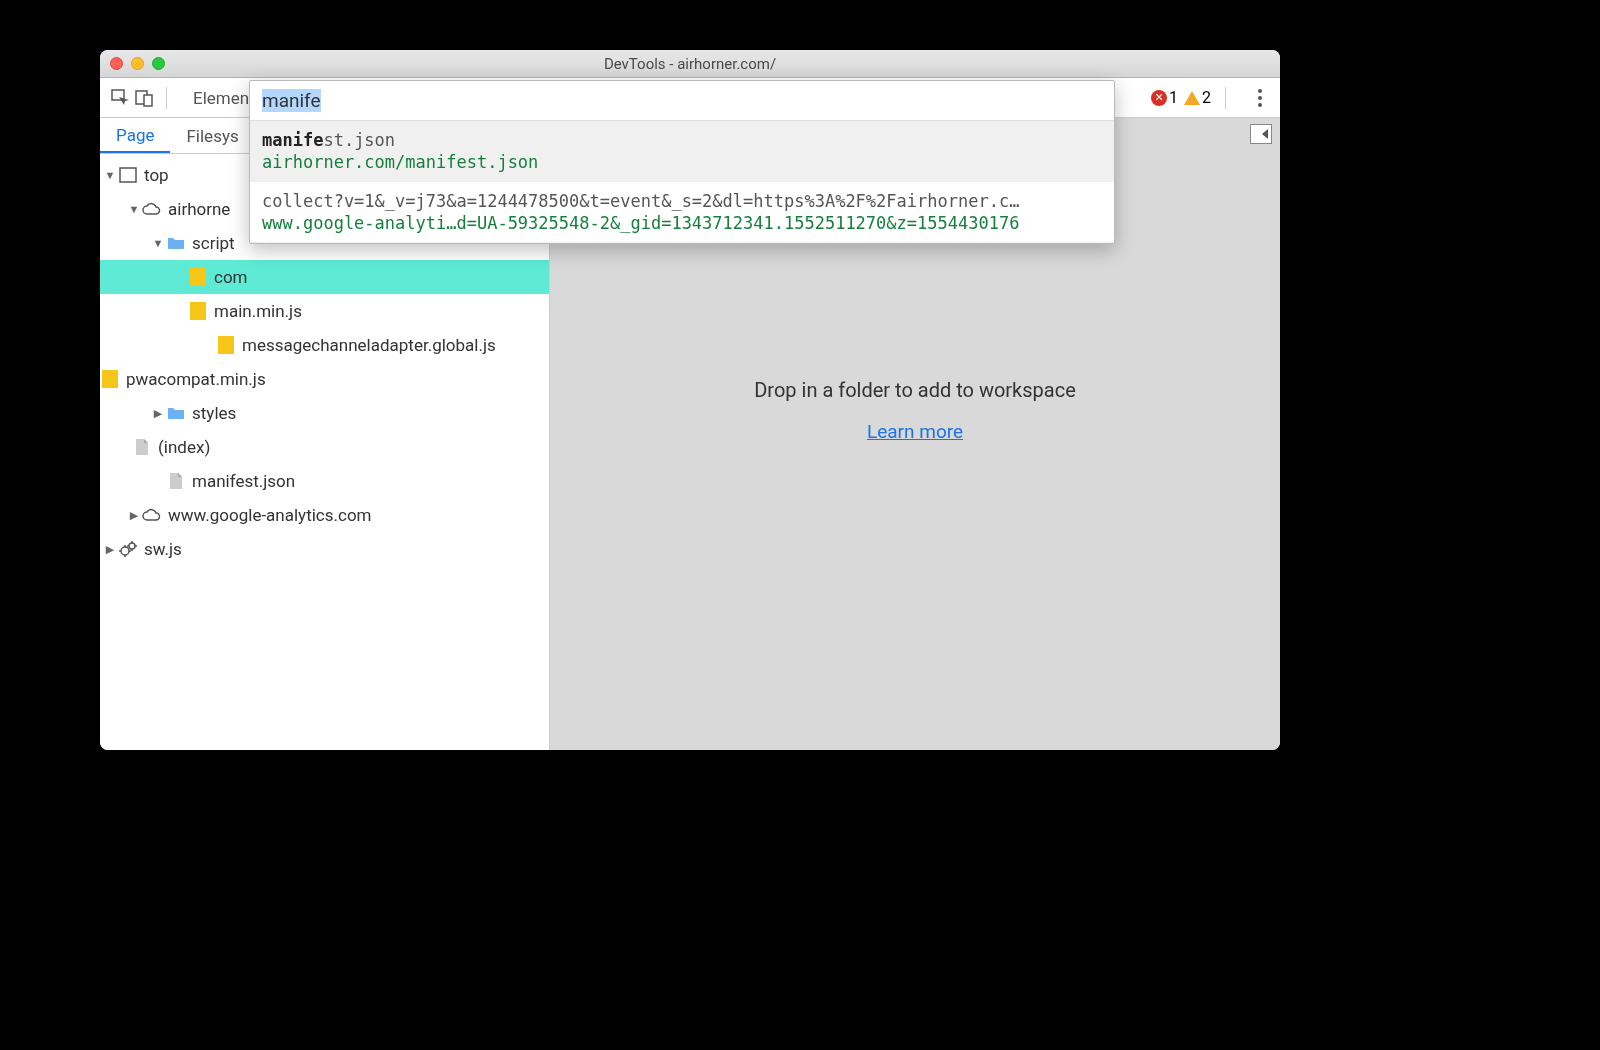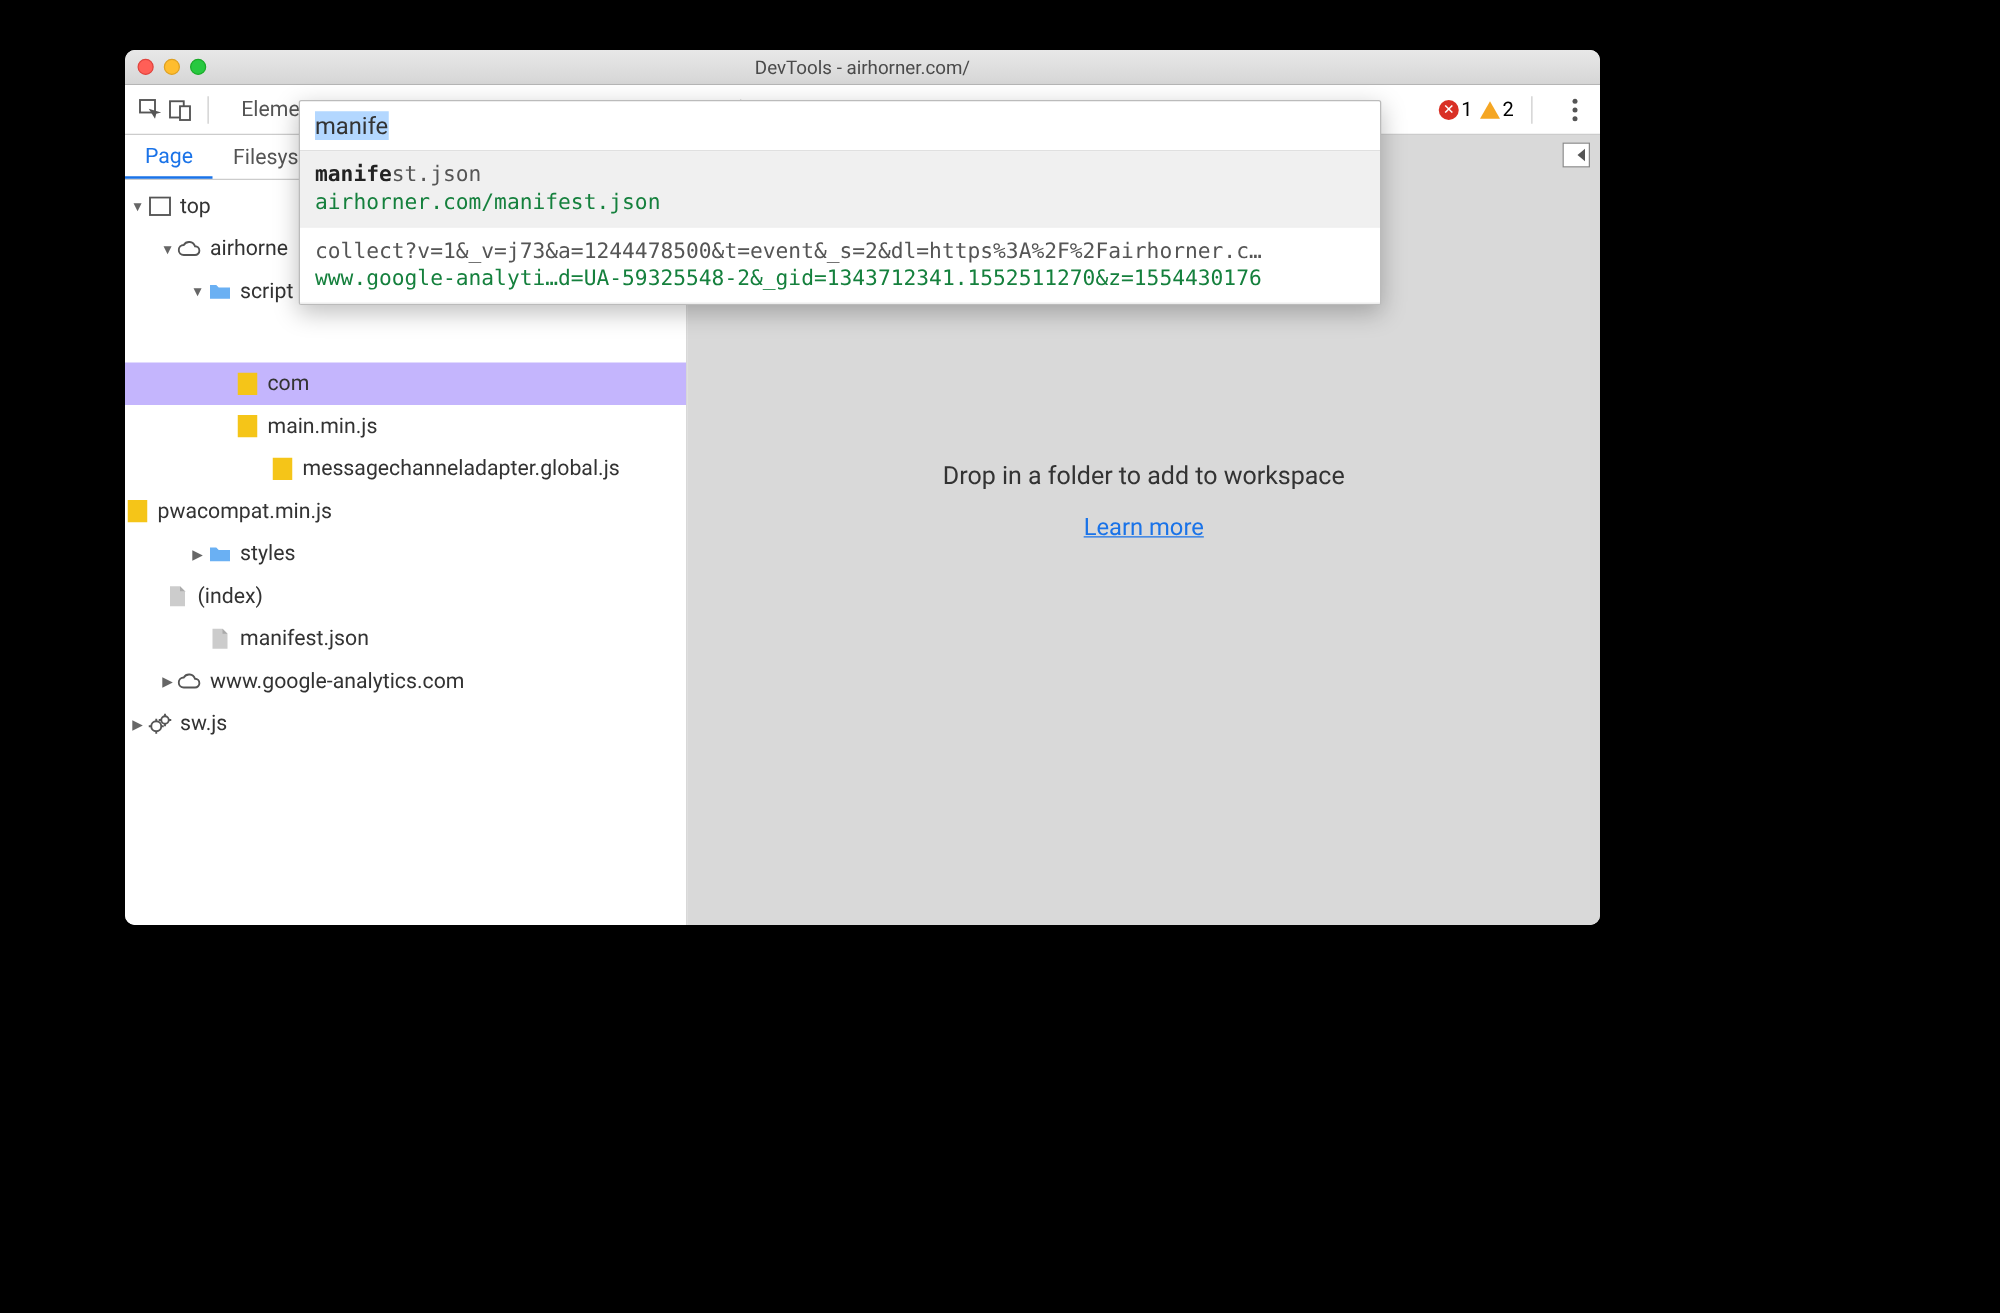--- a/index.html
+++ b/index.html
@@ -1,17 +1,17 @@
 <!DOCTYPE html>
 <html><head>
 <meta charset="utf-8">
 <style>
   * { box-sizing: border-box; margin: 0; padding: 0; }
   body { background: #000; font-family: -apple-system, BlinkMacSystemFont, "Segoe UI", Roboto, Helvetica, Arial, sans-serif; font-size: 16px; width: 1600px; height: 1050px; position: relative; }
-  .window { position: absolute; left: 100px; top: 40px; width: 1180px; height: 700px; background: #fff; border-radius: 8px; box-shadow: 0 20px 60px rgba(0,0,0,0.5); overflow: hidden; display: flex; flex-direction: column; }
+  .window { position: absolute; left: 100px; top: 50px; width: 1180px; height: 700px; background: #fff; border-radius: 8px; box-shadow: 0 20px 60px rgba(0,0,0,0.5); overflow: hidden; display: flex; flex-direction: column; }
   .title-bar { height: 28px; background: linear-gradient(#e8e8e8,#d6d6d6); border-bottom: 1px solid #b5b5b5; display: flex; align-items: center; position: relative; }
   .traffic { display: flex; gap: 8px; margin-left: 10px; }
   .dot { width: 13px; height: 13px; border-radius: 50%; }
   .dot.red { background: #ff5f57; border: 1px solid #e0443e; }
   .dot.yellow { background: #ffbd2e; border: 1px solid #dea123; }
   .dot.green { background: #28c840; border: 1px solid #1aab29; }
   .window-title { position: absolute; left: 0; right: 0; text-align: center; font-size: 15px; color: #4a4a4a; }
   .toolbar { height: 40px; border-bottom: 1px solid #ccc; display: flex; align-items: center; padding: 0 10px; gap: 4px; }
   .tb-icon { width: 20px; height: 20px; display: flex; align-items: center; justify-content: center; color: #555; }
   .tb-sep { width: 1px; height: 22px; background: #ccc; margin: 0 8px; }
@@ -24,29 +24,29 @@
   .warn-tri { width: 0; height: 0; border-left: 8px solid transparent; border-right: 8px solid transparent; border-bottom: 14px solid #f5a623; }
   .kebab { width: 20px; display: flex; flex-direction: column; align-items: center; gap: 3px; margin-left: 10px; cursor: pointer; }
   .kebab div { width: 4px; height: 4px; border-radius: 50%; background: #555; }
   .body { flex: 1; display: flex; min-height: 0; }
   .sidebar { width: 450px; border-right: 1px solid #ccc; background: #fff; display: flex; flex-direction: column; }
   .side-tabs { display: flex; border-bottom: 1px solid #ccc; height: 36px; }
   .side-tab { padding: 0 16px; display: flex; align-items: center; font-size: 17px; color: #555; cursor: pointer; }
   .side-tab.active { color: #1a73e8; border-bottom: 2px solid #1a73e8; }
   .tree { flex: 1; overflow: auto; font-size: 17px; color: #333; padding-top: 4px; }
   .tree-row { display: flex; align-items: center; height: 34px; padding-right: 8px; cursor: pointer; white-space: nowrap; overflow: hidden; text-overflow: ellipsis; }
-  .tree-row.selected { background: #c4b5fd; margin-top: 40px; }
+  .tree-row.selected { background: #5eead4; }
   .tw { width: 12px; text-align: center; color: #666; font-size: 11px; margin-right: 2px; }
   .ic { width: 20px; height: 20px; margin-right: 6px; display: inline-flex; align-items: center; justify-content: center; }
   .main { flex: 1; background: #d9d9d9; position: relative; display: flex; flex-direction: column; align-items: center; }
   .drop-text { margin-top: 260px; font-size: 20px; color: #333; }
   .learn-more { margin-top: 18px; font-size: 19px; color: #1a73e8; text-decoration: underline; cursor: pointer; text-align: center; }
   .toggle-pane { position: absolute; top: 6px; right: 8px; width: 22px; height: 20px; border: 1px solid #888; background: #fff; cursor: pointer; }
   .toggle-pane::after { content: ""; position: absolute; right: 3px; top: 4px; width: 0; height: 0; border-top: 5px solid transparent; border-bottom: 5px solid transparent; border-right: 6px solid #555; }
-  .omnibox { position: absolute; left: 239px; top: 80px; width: 866px; background: #fff; border: 1px solid #bbb; border-radius: 2px; box-shadow: 0 6px 20px rgba(0,0,0,0.25); z-index: 10; }
+  .omnibox { position: absolute; left: 249px; top: 80px; width: 866px; background: #fff; border: 1px solid #bbb; border-radius: 2px; box-shadow: 0 6px 20px rgba(0,0,0,0.25); z-index: 10; }
   .omni-input { height: 40px; display: flex; align-items: center; padding: 0 12px; font-size: 19px; color: #333; border-bottom: 1px solid #e0e0e0; }
   .omni-input .sel { background: #b3d7ff; }
   .omni-item { padding: 8px 12px; font-family: ui-monospace, "SF Mono", Menlo, Consolas, monospace; font-size: 17px; line-height: 1.3; border-bottom: 1px solid #eee; cursor: pointer; }
   .omni-item.sel { background: #f0f0f0; }
   .omni-item .line1 { color: #555; white-space: nowrap; overflow: hidden; text-overflow: ellipsis; }
   .omni-item .line1 .match { font-weight: 700; color: #222; }
   .omni-item .line2 { color: #15803d; white-space: nowrap; overflow: hidden; text-overflow: ellipsis; }
   svg { display: block; }
 </style>
 </head>

